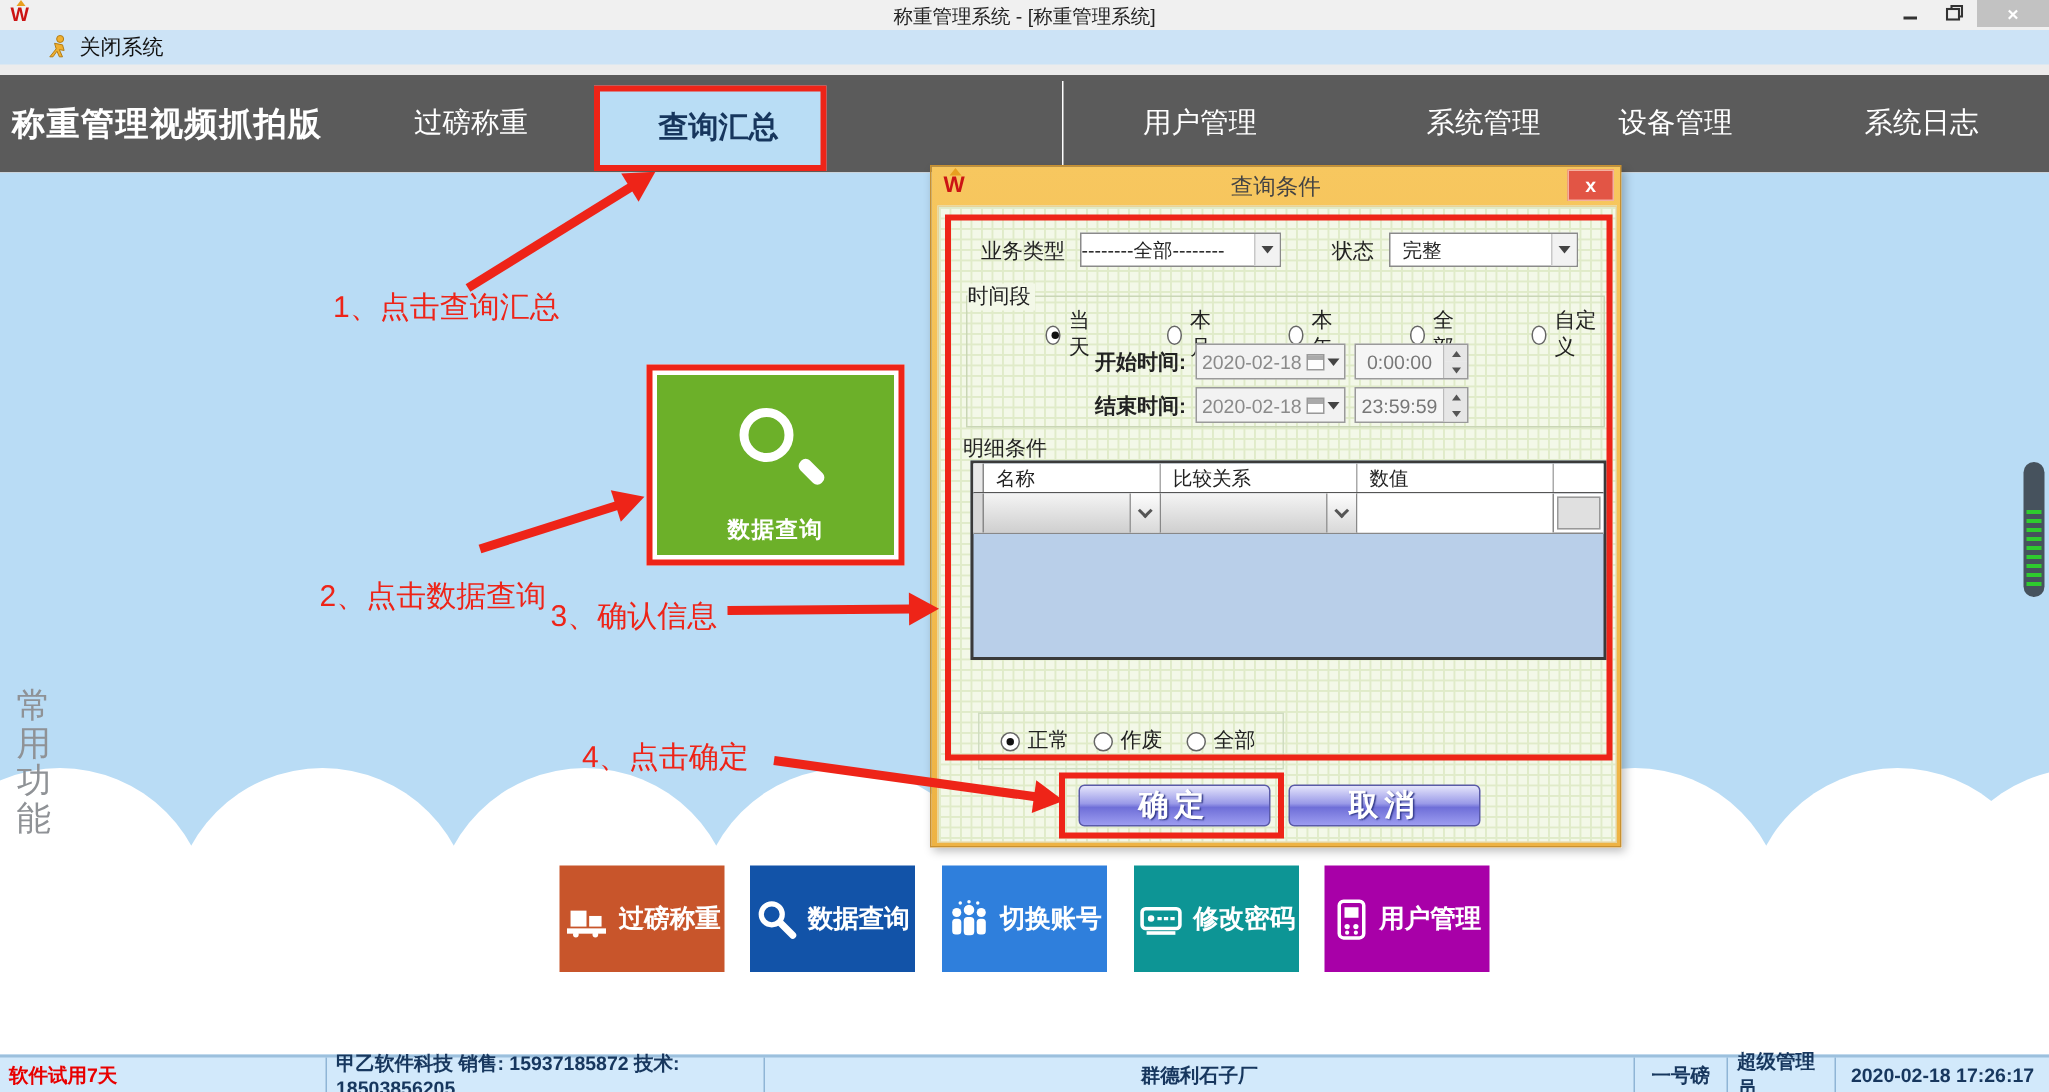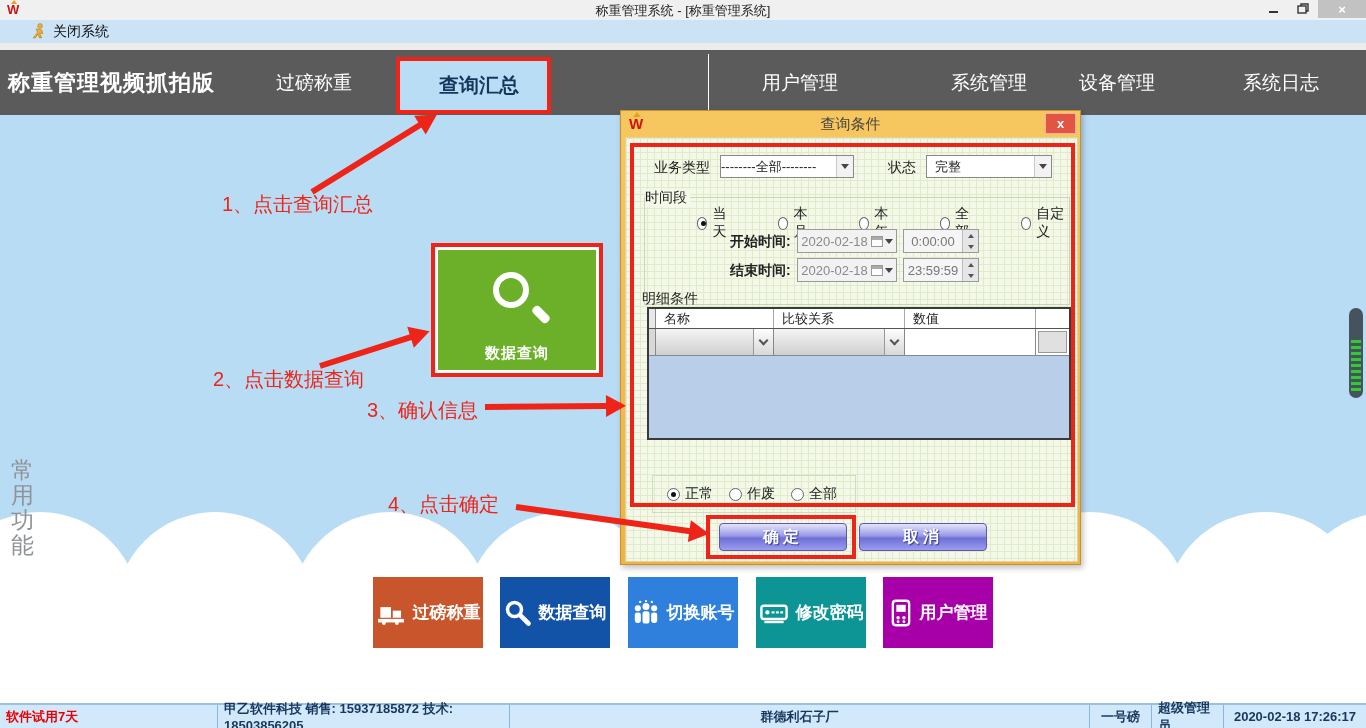--- a/index.html
+++ b/index.html
@@ -66,21 +66,21 @@
   .combo .combo-text { flex:1; text-align:left; overflow:hidden; white-space:nowrap; }
   .combo .combo-arrow { width:17px; height:100%; border-left:1px solid #c8c8c8; background:#f2f2f2; display:flex; align-items:center; justify-content:center; }
   .tri-down { width:0; height:0; border-left:4px solid transparent; border-right:4px solid transparent; border-top:5px solid #444; }
 
   #biz-label { left:28px; top:21px; }
   #biz-combo { left:94px; top:17px; width:134px; }
   #status-label { left:262px; top:21px; }
   #status-combo { left:300px; top:17px; width:126px; }
   #status-combo .combo-text { text-align:left; padding-left:8px; }
 
-  #timebox { position:absolute; left:18px; top:59px; width:426px; height:108px; border:1px solid #c9d6b5; }
+  #timebox { position:absolute; left:18px; top:59px; width:426px; height:88px; border:1px solid #c9d6b5; }
   #timebox-label { position:absolute; left:0px; top:-9px; background:#f3f8e8; padding-right:3px; font-size:14px; color:#222; }
   #time-radios { position:absolute; left:52px; top:7px; display:flex; gap:44px; }
   .radio-item { display:flex; align-items:center; gap:5px; font-size:14px; color:#222; cursor:pointer; }
   .radio-circle { width:13px; height:13px; border:1px solid #666; border-radius:50%; background:#fff; }
   .radio-circle.checked { position:relative; }
   .radio-circle.checked::after { content:""; position:absolute; left:3px; top:3px; width:5px; height:5px; border-radius:50%; background:#111; }
 
   .time-row-label { position:absolute; font-size:14px; font-weight:bold; color:#222; }
   #start-label { left:85px; top:35px; }
   #end-label { left:85px; top:64px; }
@@ -111,33 +111,33 @@
   .cell-combo.c2 { width:131px; }
   .cell-combo .cc-arrow { margin-left:auto; width:20px; border-left:1px solid #999; background:linear-gradient(#fdfdfd,#d8d8d8); display:flex; align-items:center; justify-content:center; }
   .chev { width:7px; height:7px; border-right:2px solid #555; border-bottom:2px solid #555; transform:rotate(45deg); margin-top:-3px; }
   .cell-input { width:131px; border:none; border-right:1px solid #888; font-size:13px; padding:0 4px; outline:none; }
   .cell-btn { flex:1; margin:2px; background:#e0e0e0; border:1px solid #999; cursor:pointer; }
 
   #record-box { position:absolute; left:26px; top:337px; width:204px; height:38px; border:1px solid #cfdcc0; display:flex; align-items:center; padding-left:14px; gap:16px; }
 
   .dlg-btn { position:absolute; width:128px; height:28px; border:1px solid #5a5aa8; border-radius:4px;
      background:linear-gradient(#e4e4fb 0%,#9a9ae8 45%,#6f6fd8 55%,#9c9cf0 100%);
-     color:#fff; font-size:16px; font-weight:bold; text-align:center; line-height:26px; letter-spacing:4px;
+     color:#fff; font-size:20px; font-weight:bold; text-align:center; line-height:26px; letter-spacing:4px;
      text-shadow:1px 1px 1px #333a8a; cursor:pointer; }
   #ok-btn { left:93px; top:385px; }
   #cancel-btn { left:233px; top:385px; }
 
   .red-frame { position:absolute; border:4px solid #ee2418; pointer-events:none; z-index:6; }
   #form-frame { left:4px; top:5px; width:445px; height:364px; }
   #ok-frame { left:80px; top:377px; width:150px; height:44px; }
 
   
   .anno-text { position:absolute; color:#ee2418; font-size:20px; z-index:9; white-space:nowrap; }
   #anno1 { left:222px; top:191px; }
-  #anno2 { left:213px; top:366px; }
+  #anno2 { left:213px; top:384px; }
   #anno3 { left:367px; top:397px; }
   #anno4 { left:388px; top:491px; }
   .arrow { position:absolute; height:6px; background:#ee2418; transform-origin:0 50%; z-index:9; }
   .arrow::after { content:""; position:absolute; right:-19px; top:50%; transform:translateY(-50%);
      border-left:20px solid #ee2418; border-top:11px solid transparent; border-bottom:11px solid transparent; }
   #arrow1 { left:312px; top:189px; width:128px; transform:rotate(-31.8deg); }
   #arrow2 { left:320px; top:363px; width:96px;  transform:rotate(-17.6deg); }
   #arrow3 { left:485px; top:404px; width:122px; transform:rotate(-0.5deg); }
   #arrow4 { left:516px; top:504px; width:176px; transform:rotate(7.9deg); }
 

